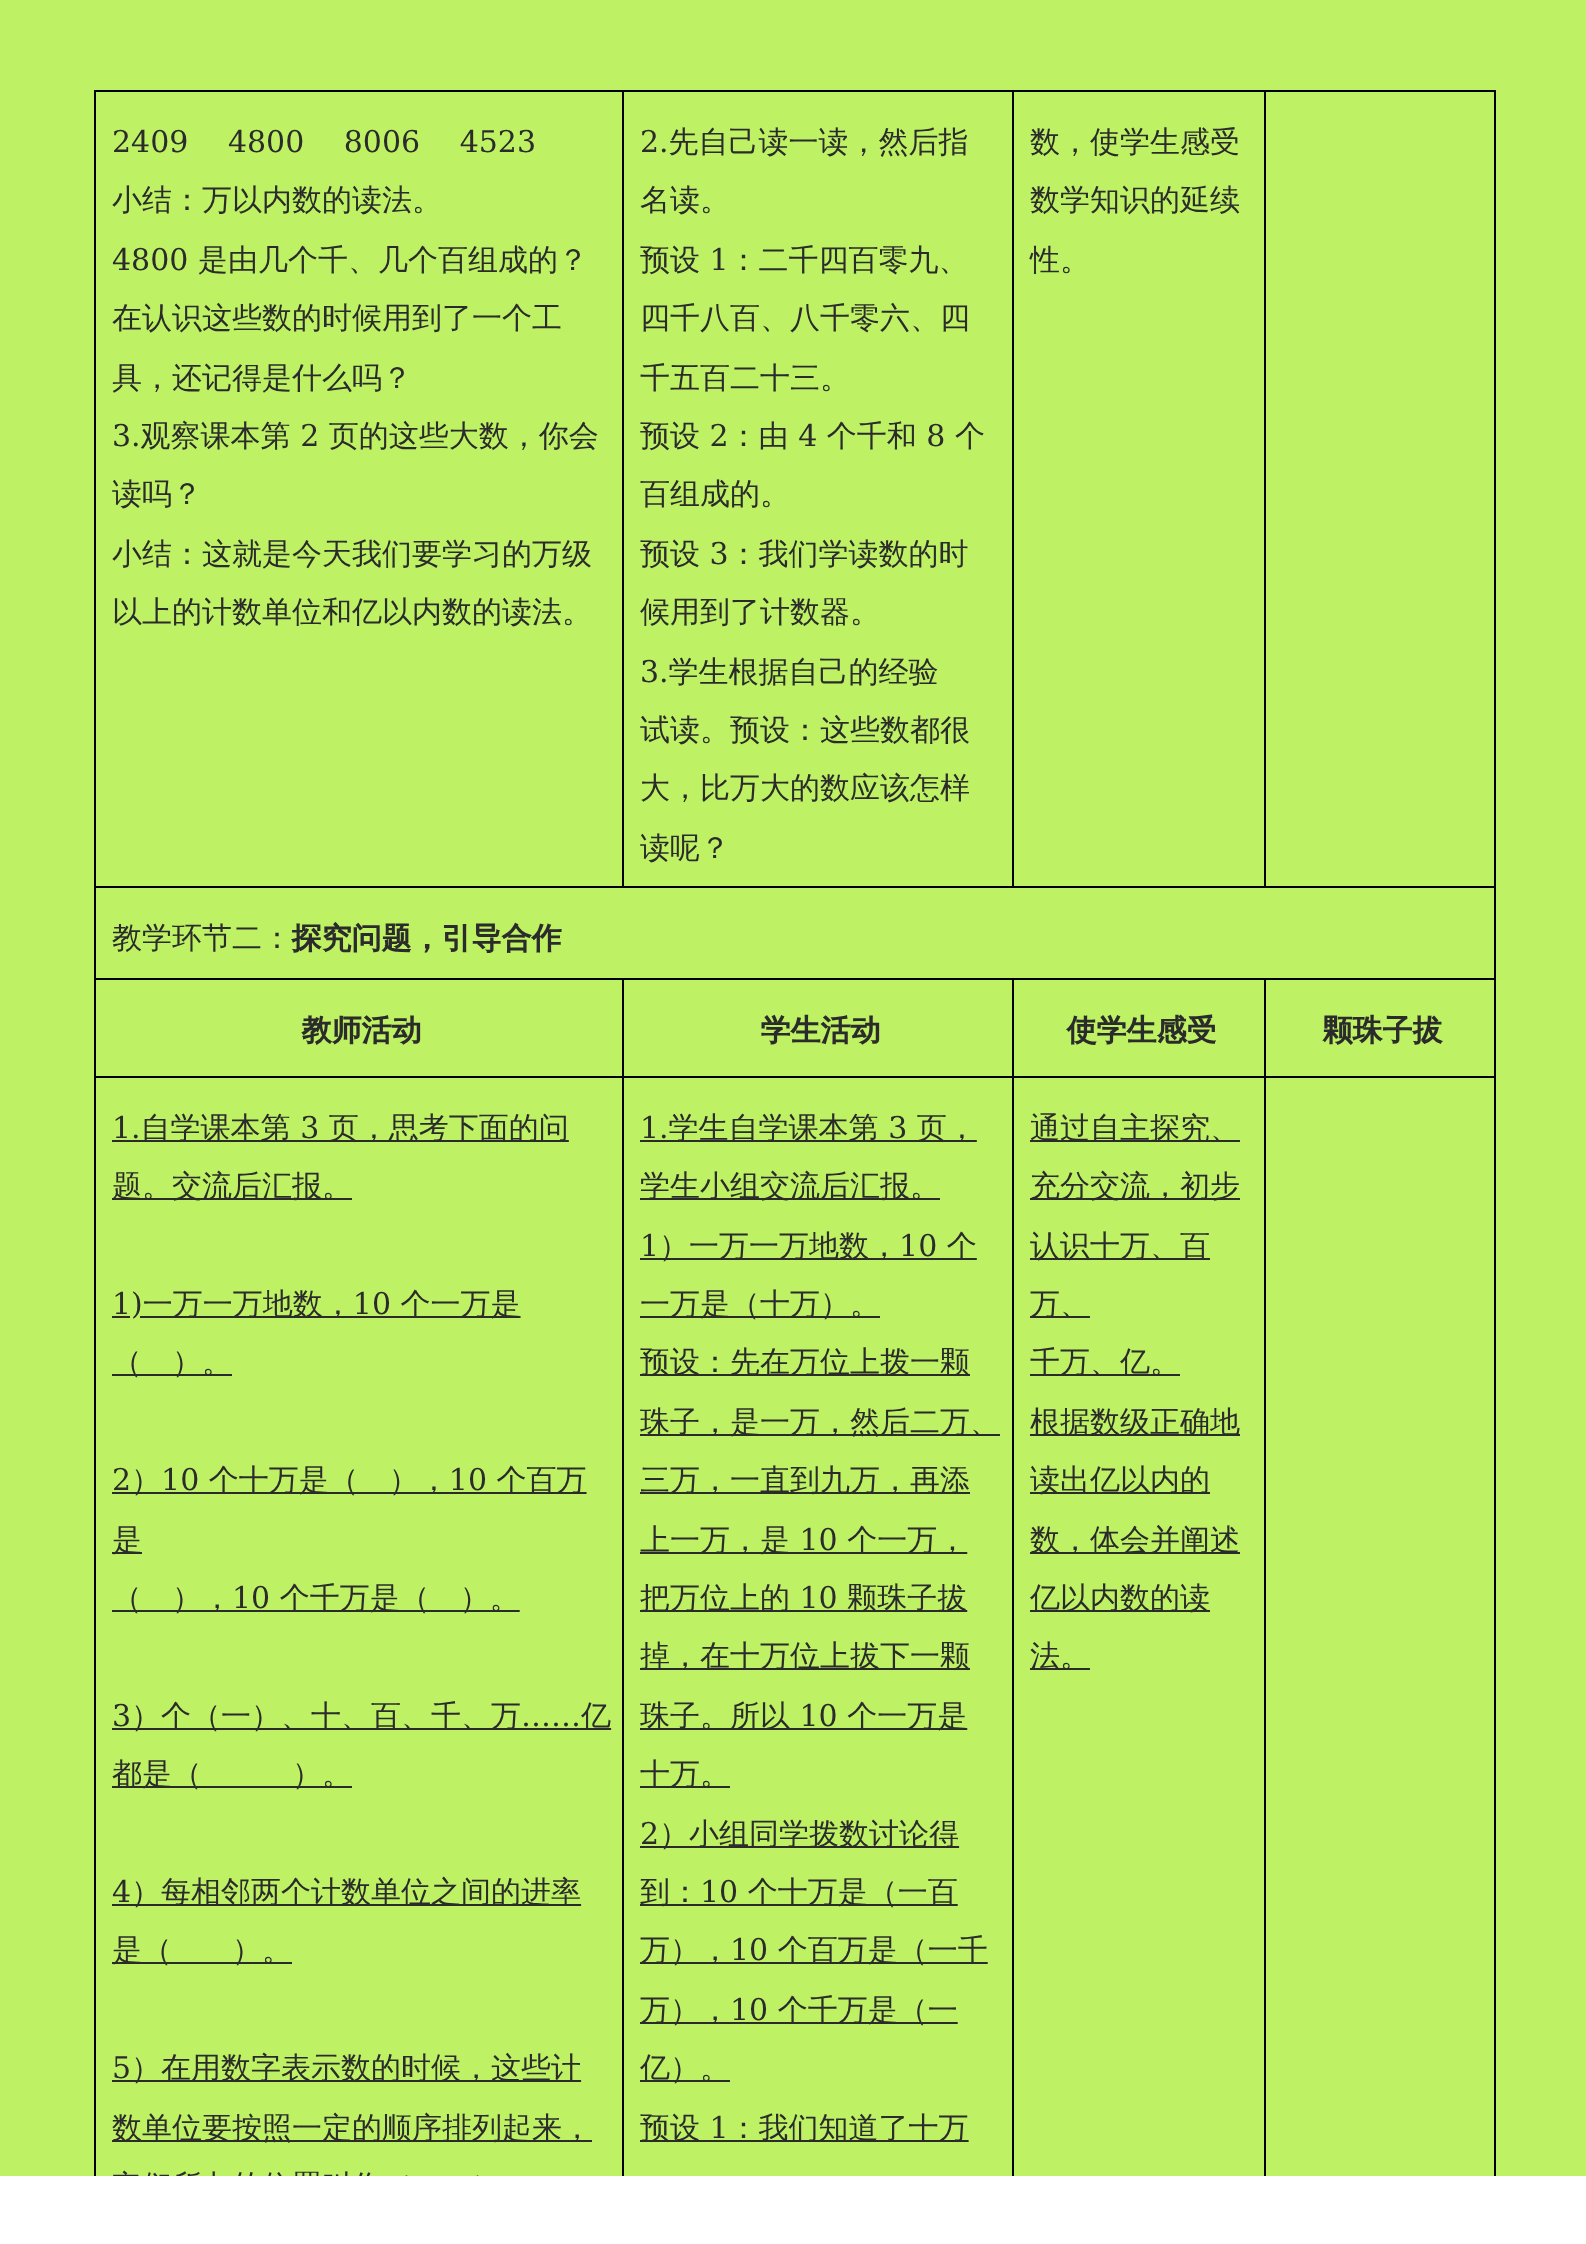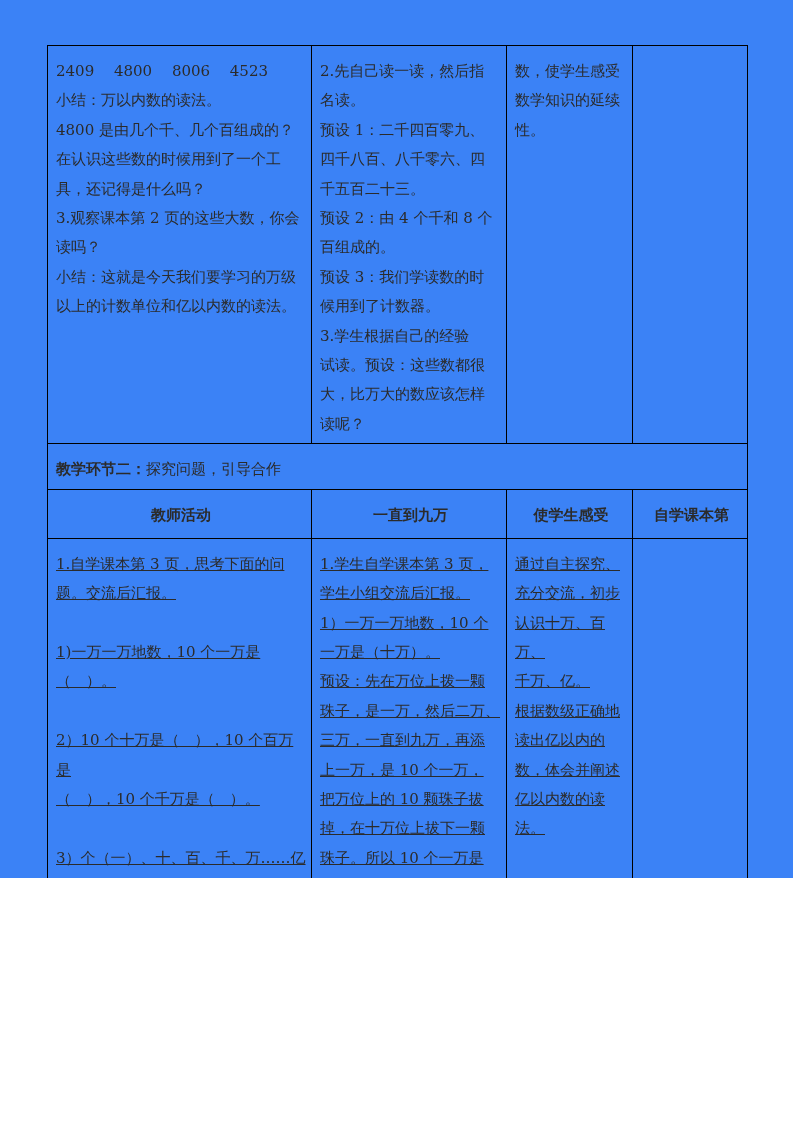--- a/index.html
+++ b/index.html
@@ -1,21 +1,21 @@
 <!DOCTYPE html>
 <html><head>
 <meta charset="utf-8">
 <style>
   * { box-sizing: border-box; }
   html, body { margin: 0; padding: 0; background: #ffffff; }
   .page {
     position: relative;
     width: 793px;
-    height: 878px;
-    background: #3b82f6;
+    height: 1088px;
+    background: #bef264;
     font-family: "DejaVu Serif", "Liberation Serif", serif;
     color: #2b2b2b;
     overflow: hidden;
   }
   table.doc-table {
     position: absolute;
     left: 47px;
     top: 45px;
     width: 700px;
     border-collapse: collapse;
@@ -35,22 +35,22 @@
   tr.row-cont  { height: 398px; }
   tr.row-sect  { height: 45px; }
   tr.row-head  { height: 49px; }
   tr.row-act   { height: 507px; text-decoration: underline; }
   td.section-cell {
     vertical-align: middle;
     padding: 0 6px 0 9px;
     font-size: 16px;
     white-space: normal;
   }
-  .section-bold { font-weight: bold; }
-  .section-rest { font-weight: normal; margin-top: 10px; }
+  .section-bold { font-weight: normal; }
+  .section-rest { font-weight: bold; margin-top: 10px; }
   td.header-cell {
     font-weight: bold;
     font-size: 16px;
     text-align: center;
     vertical-align: middle;
     padding: 0 2px;
   }
 </style>
 </head>
 <body>
@@ -95,23 +95,23 @@
     </tr>
 
     <tr class="row-sect">
       <td class="section-cell" colspan="4">
         <span class="section-bold">教学环节二：</span><span class="section-rest">探究问题，引导合作</span>
       </td>
     </tr>
 
     <tr class="row-head">
       <td class="header-cell">教师活动</td>
-      <td class="header-cell">一直到九万</td>
+      <td class="header-cell">学生活动</td>
       <td class="header-cell">使学生感受</td>
-      <td class="header-cell">自学课本第</td>
+      <td class="header-cell">颗珠子拔</td>
     </tr>
 
     <tr class="row-act">
       <td class="cell-text">1.自学课本第 3 页，思考下面的问
 题。交流后汇报。
 
 1)一万一万地数，10 个一万是（　）。
 
 2）10 个十万是（　），10 个百万是
 （　），10 个千万是（　）。

